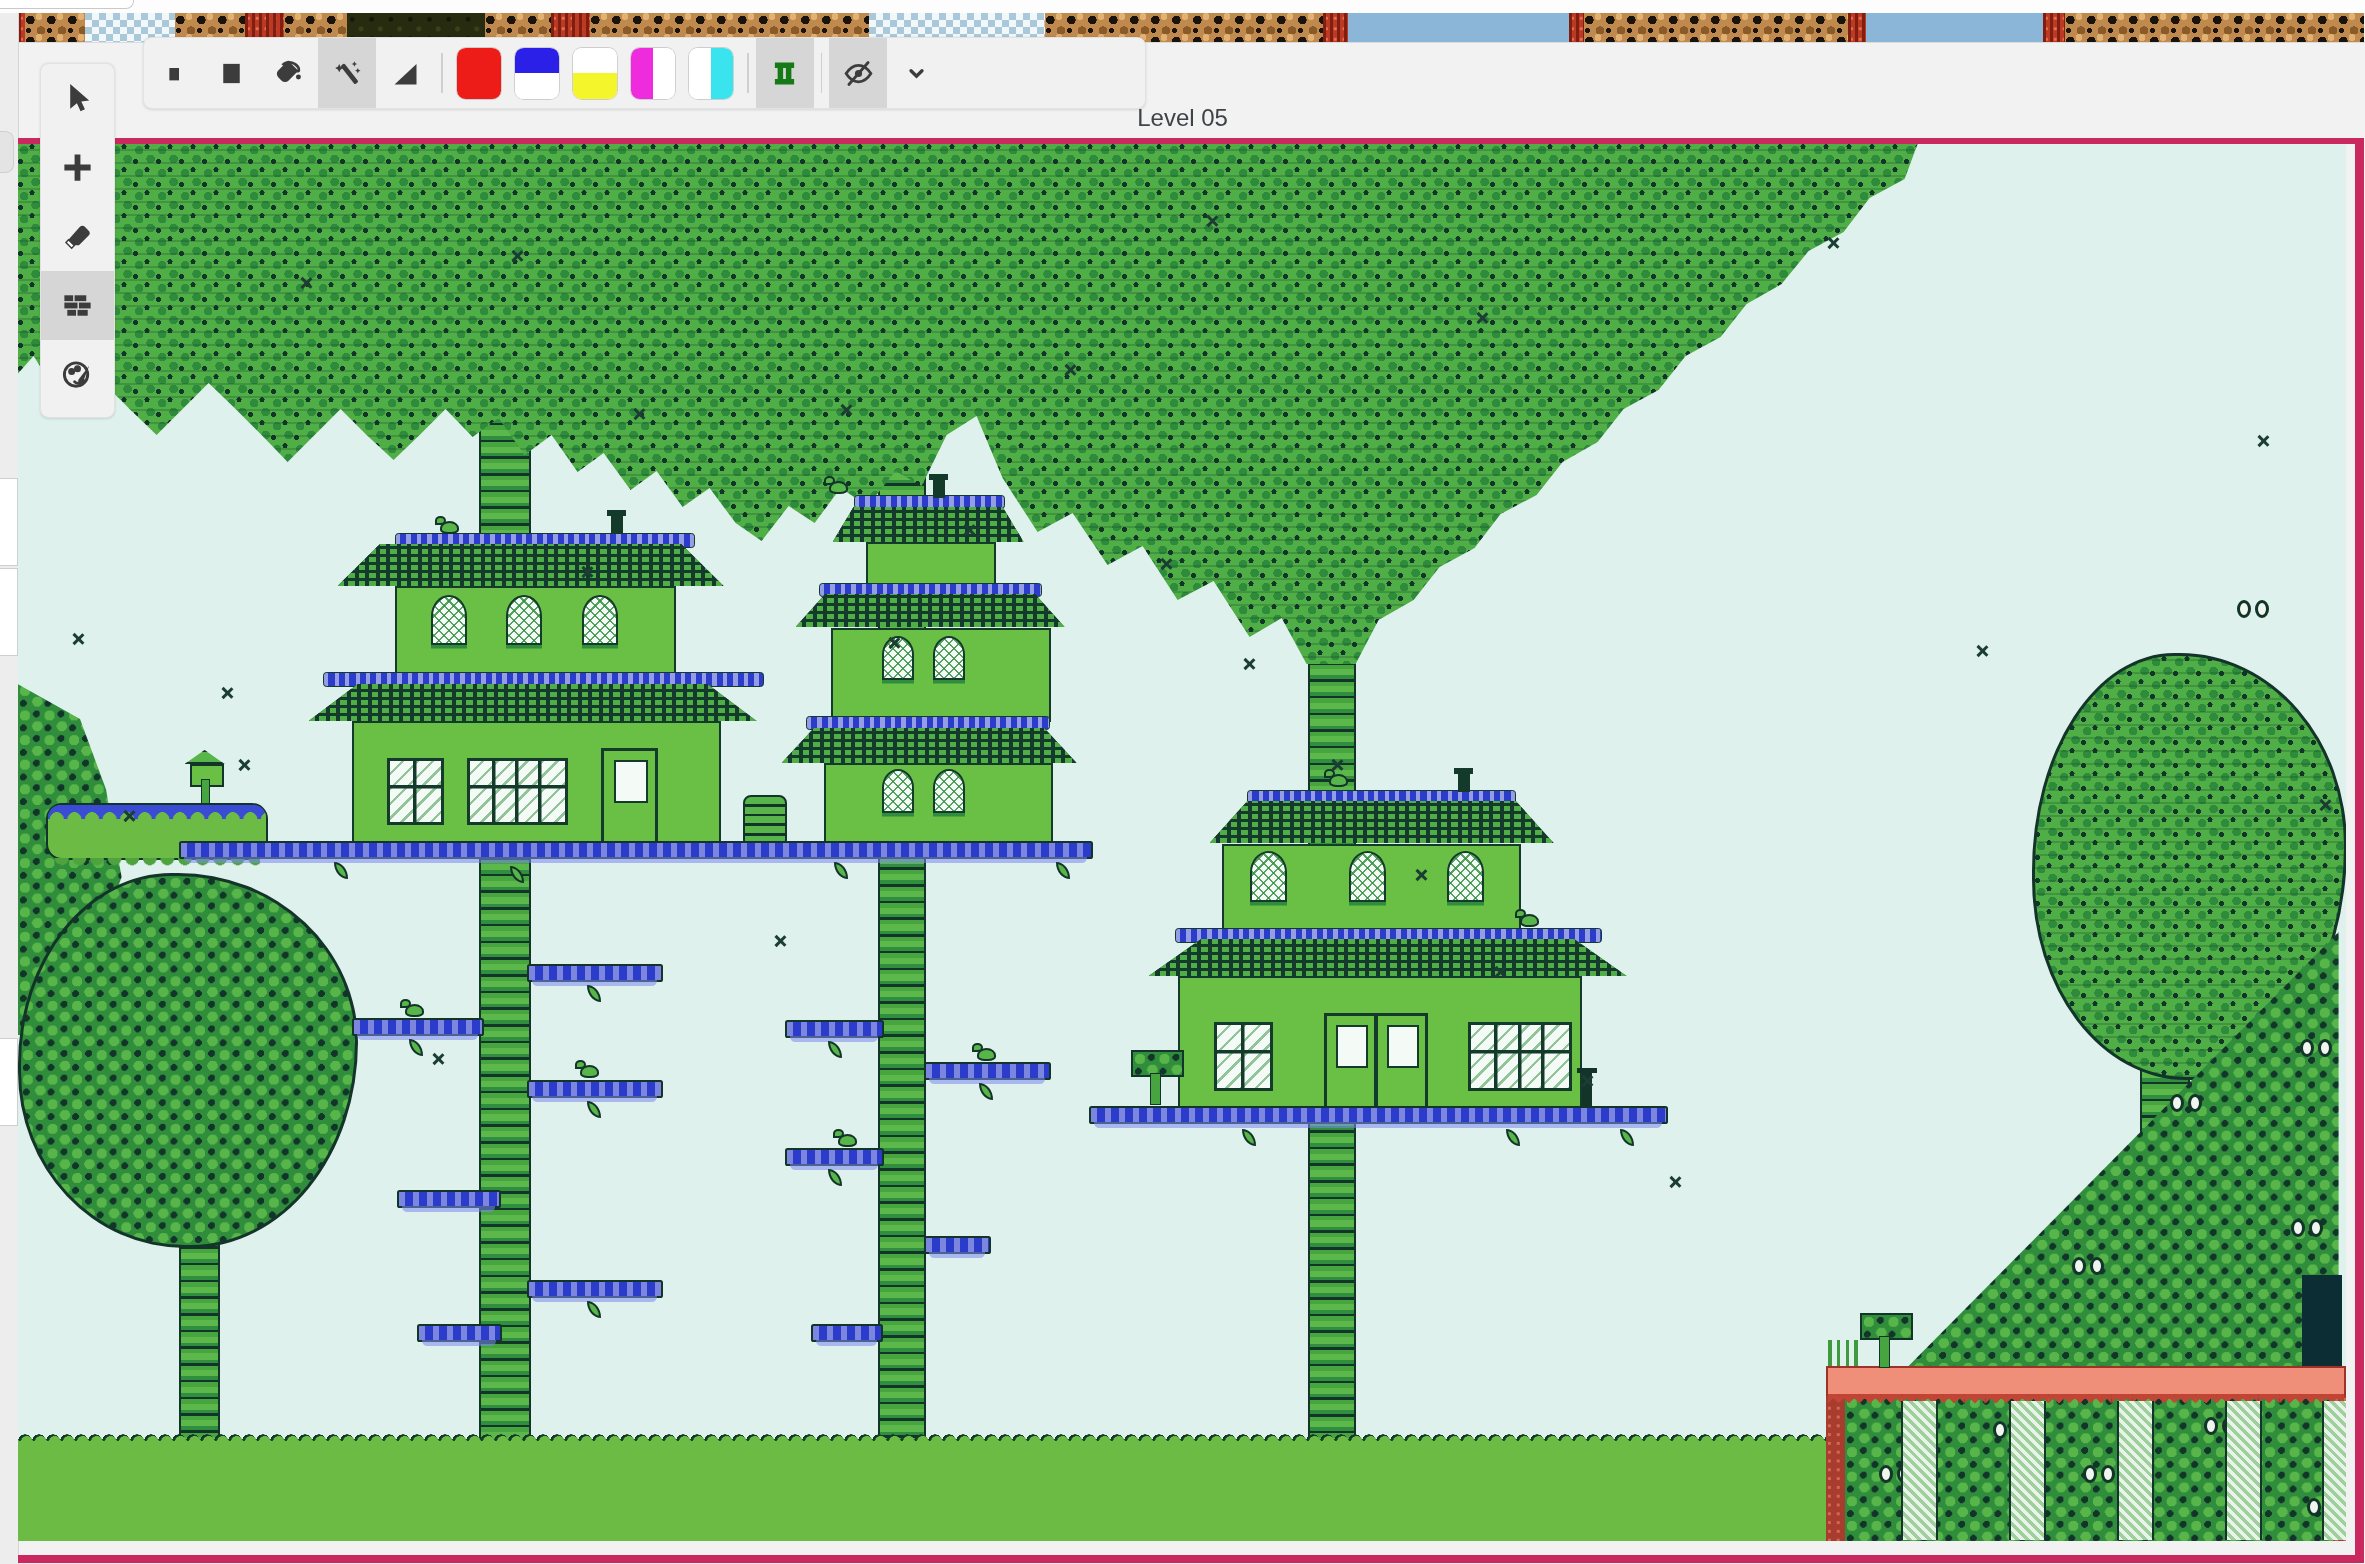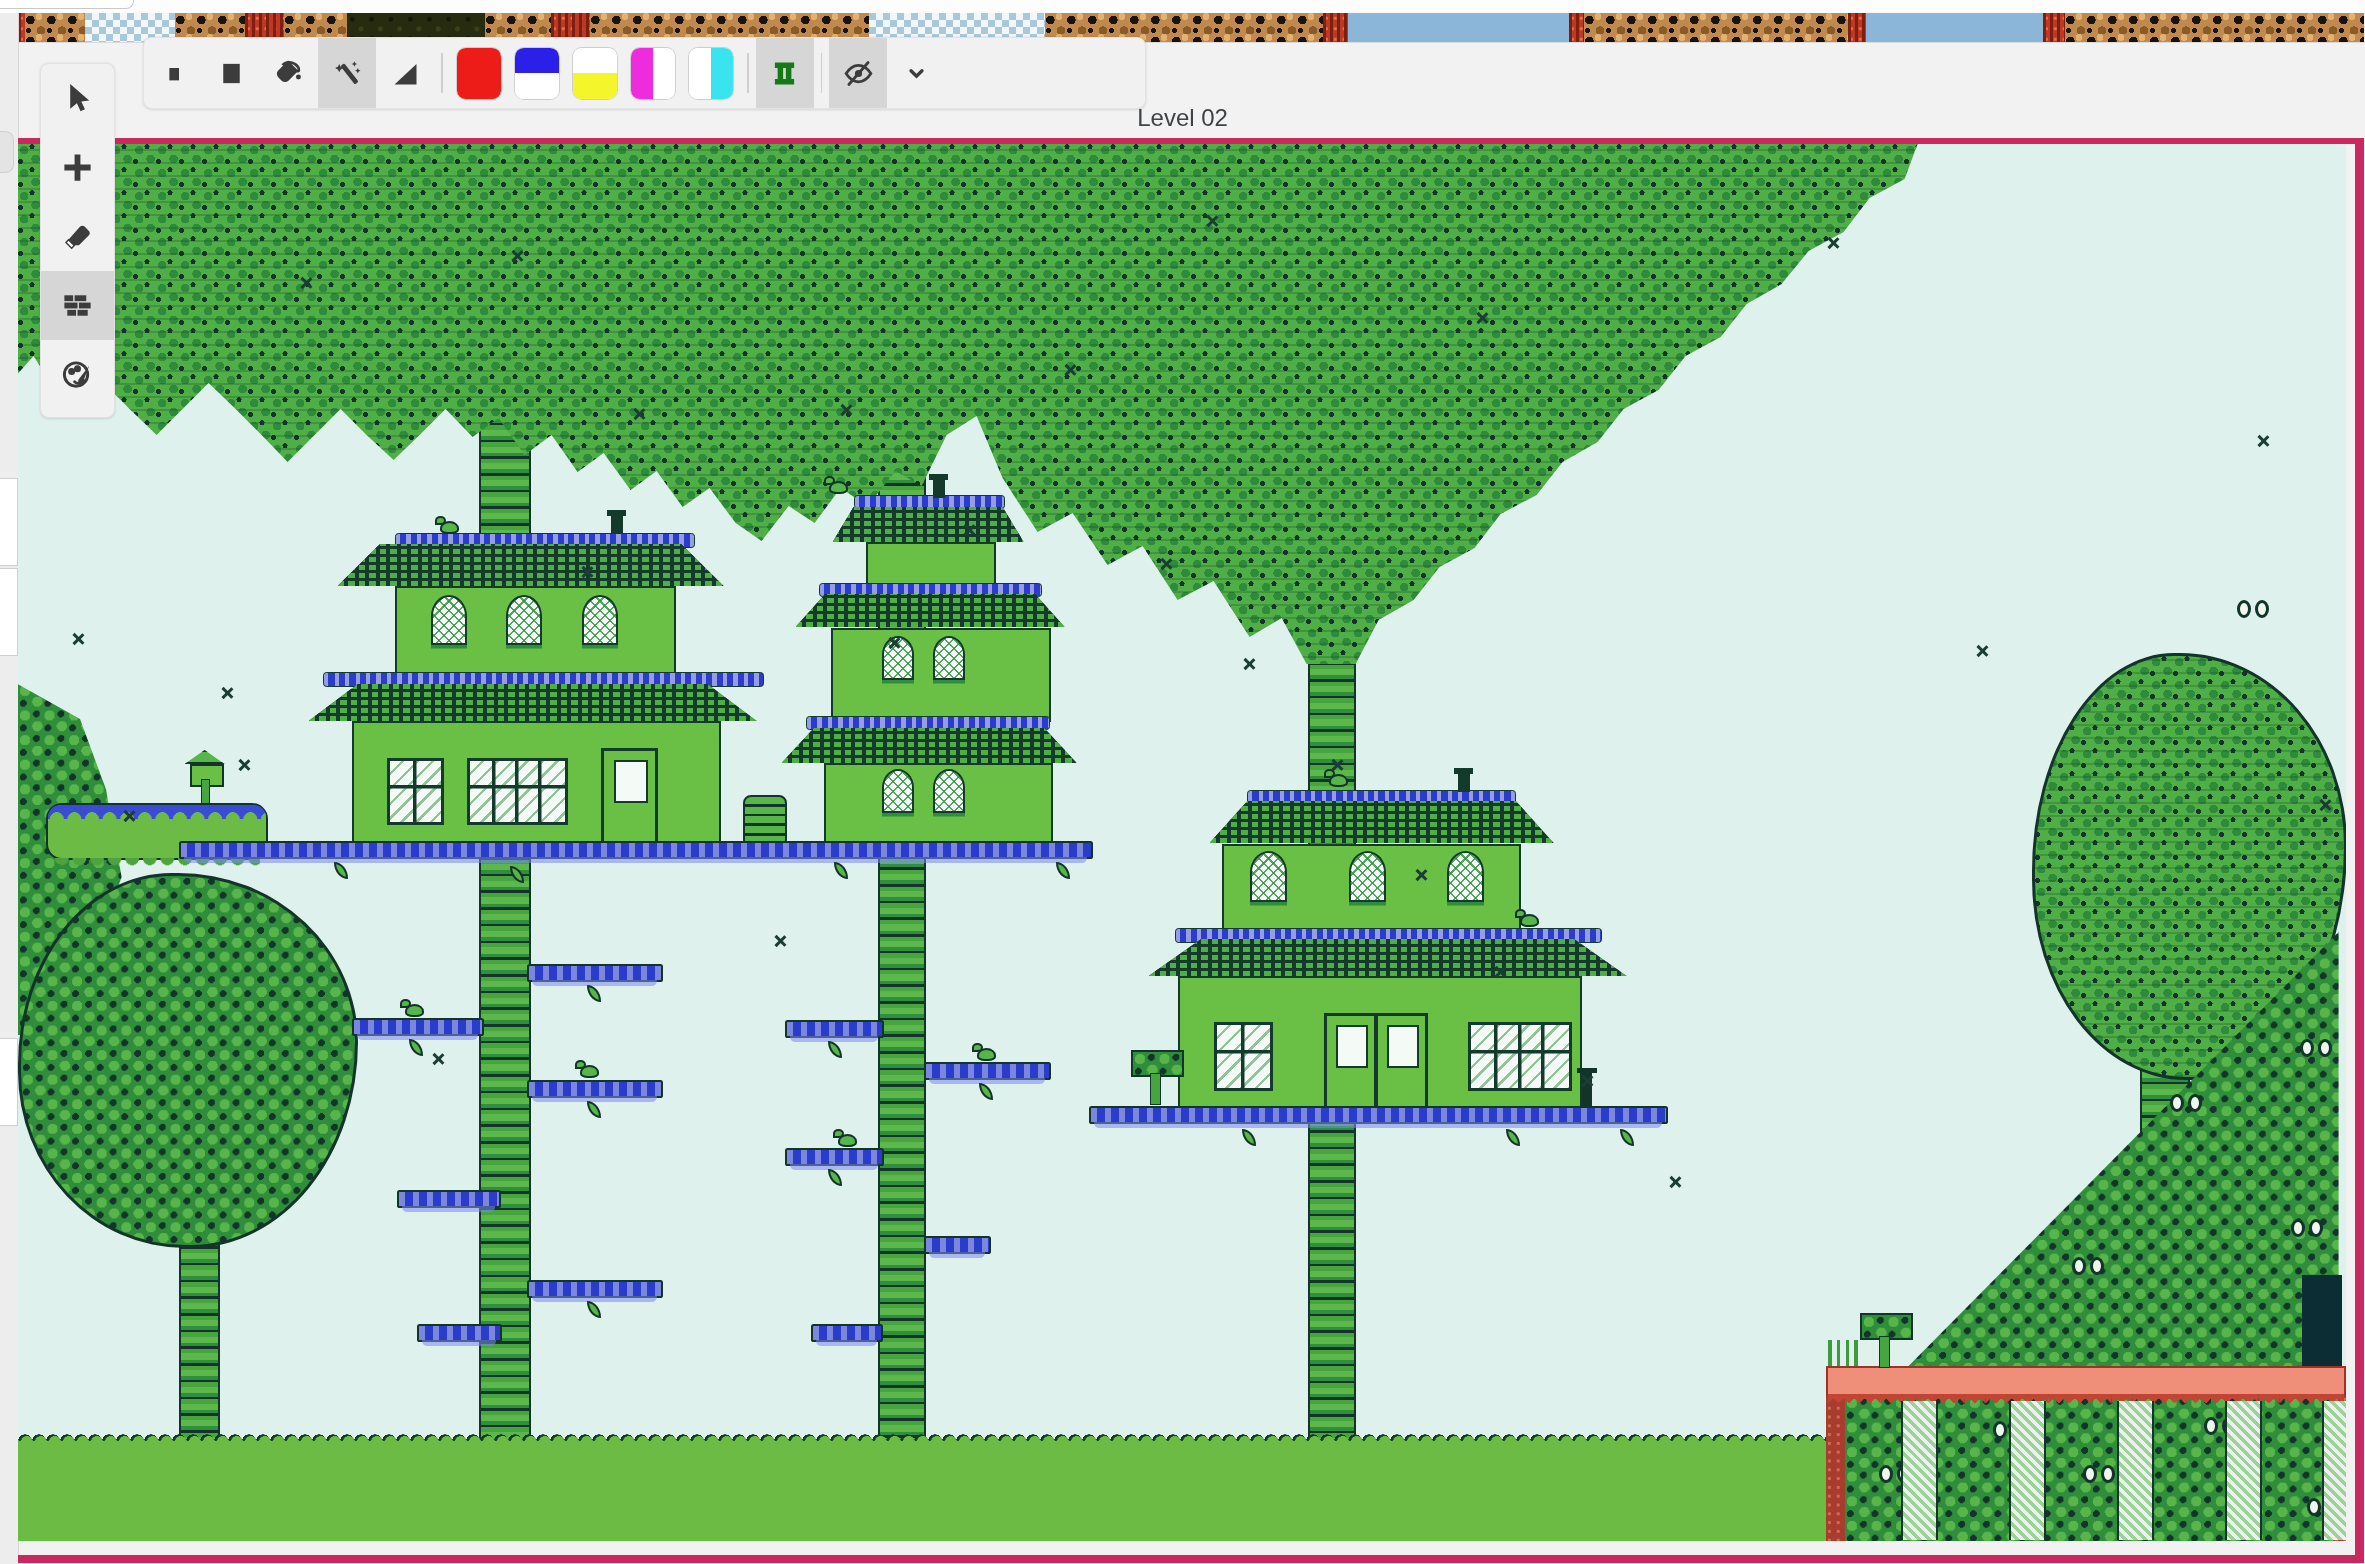--- a/index.html
+++ b/index.html
@@ -225,21 +225,21 @@
     <div class="seg seg-rock" style="width: 299px;"></div>
   </div>
 
 <div class="abs" id="gutter">
   <div id="gutter-tab"></div>
   <div class="gutter-row" style="top:465px;height:86px;"></div>
   <div class="gutter-row" style="top:555px;height:86px;"></div>
   <div class="gutter-row" style="top:1025px;height:86px;"></div>
 </div>
 
-<div class="abs" id="level-label">Level 02</div>
+<div class="abs" id="level-label">Level 05</div>
 
 <div class="abs" id="level">
   <div id="level-inner">
 
     <div class="abs trunk" style="left:461px;top:219px;width:48px;height:1081px;"></div>
     <div class="abs trunk" style="left:860px;top:246px;width:44px;height:1055px;"></div>
     <div class="abs trunk" style="left:1290px;top:492px;width:44px;height:809px;"></div>
     <div class="abs trunk" style="left:161px;top:1009px;width:37px;height:291px;"></div>
     <div class="abs trunk" style="left:2122px;top:878px;width:46px;height:351px;"></div>
 

